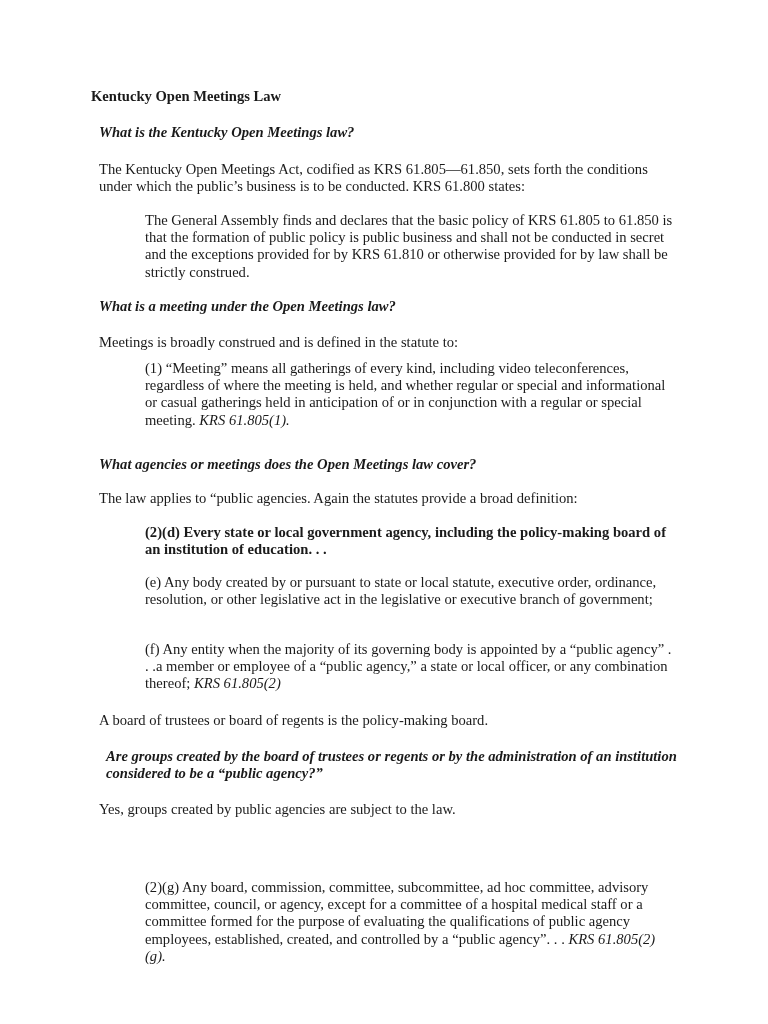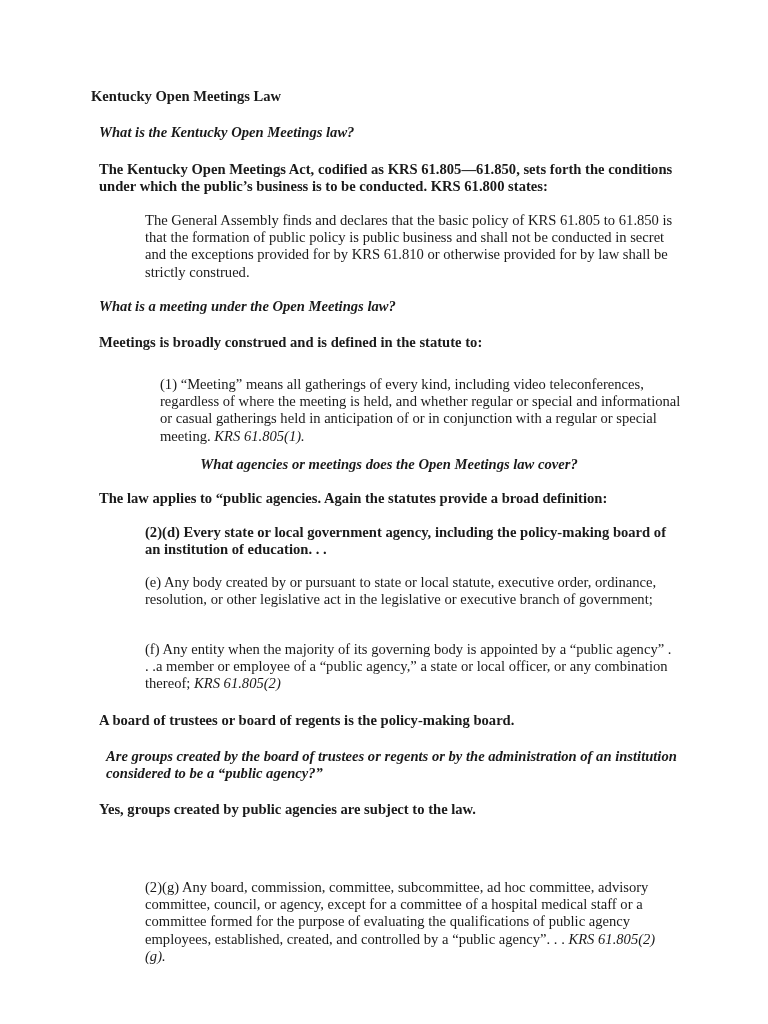--- a/index.html
+++ b/index.html
@@ -29,21 +29,20 @@
       width: 580px;
       position: absolute;
       top: 0;
       left: -8px;
     }
     .block {
       position: absolute;
       left: 0;
       width: 580px;
       margin: 0;
-      font-weight: bold;
     }
     .heading {
       font-weight: bold;
       font-style: italic;
     }
     .quote {
       position: absolute;
       left: 46px;
       width: 530px;
       margin: 0;
@@ -61,25 +60,25 @@
   <p class="title">Kentucky Open Meetings Law</p>
 
   <p class="block heading" style="top:52px;">What is the Kentucky Open Meetings law?</p>
   <p class="block" style="top:89px;">The Kentucky Open Meetings Act, codified as KRS 61.805—61.850, sets forth the conditions under which the public’s business is to be conducted.  KRS 61.800 states:</p>
   <p class="quote" style="top:140px;">
     <span>The General Assembly finds and declares that the basic policy of KRS 61.805 to 61.850 is that the formation of public policy is public business and shall not be conducted in secret and the exceptions provided for by KRS 61.810 or otherwise provided for by law shall be strictly construed.</span>
   </p>
 
   <p class="block heading" style="top:226px;">What is a meeting under the Open Meetings law?</p>
   <p class="block" style="top:262px;">Meetings is broadly construed and is defined in the statute to:</p>
-  <p class="quote" style="top:304px;margin-left:15px;">
+  <p class="quote" style="top:288px;">
     <span> (1) “Meeting” means all gatherings of every kind, including video teleconferences, regardless of where the meeting is held, and whether regular or special and informational or casual gatherings held in anticipation of or in conjunction with a regular or special meeting.  </span><span class="cite">KRS 61.805(1).</span>
   </p>
 
-  <p class="block heading" style="top:384px;text-align:center;">What agencies or meetings does the Open Meetings law cover?</p>
+  <p class="block heading" style="top:384px;">What agencies or meetings does the Open Meetings law cover?</p>
   <p class="block" style="top:418px;">The law applies to “public agencies.  Again the statutes provide a broad definition:</p>
   <p class="quote" style="top:452px;font-weight:bold;">
     <span>(2)(d) Every state or local government agency, including the policy-making board of an institution of education. . .</span>
   </p>
   <p class="quote" style="top:502px;">
     <span>(e) Any body created by or pursuant to state or local statute, executive order, ordinance, resolution, or other legislative act in the legislative or executive branch of government;</span>
   </p>
   <p class="quote" style="top:569px;">
     <span>(f) Any entity when the majority of its governing body is appointed by a “public agency” . . .a member or employee of a “public agency,” a state or local officer, or any combination thereof; </span><span class="cite">KRS 61.805(2)</span>
   </p>

